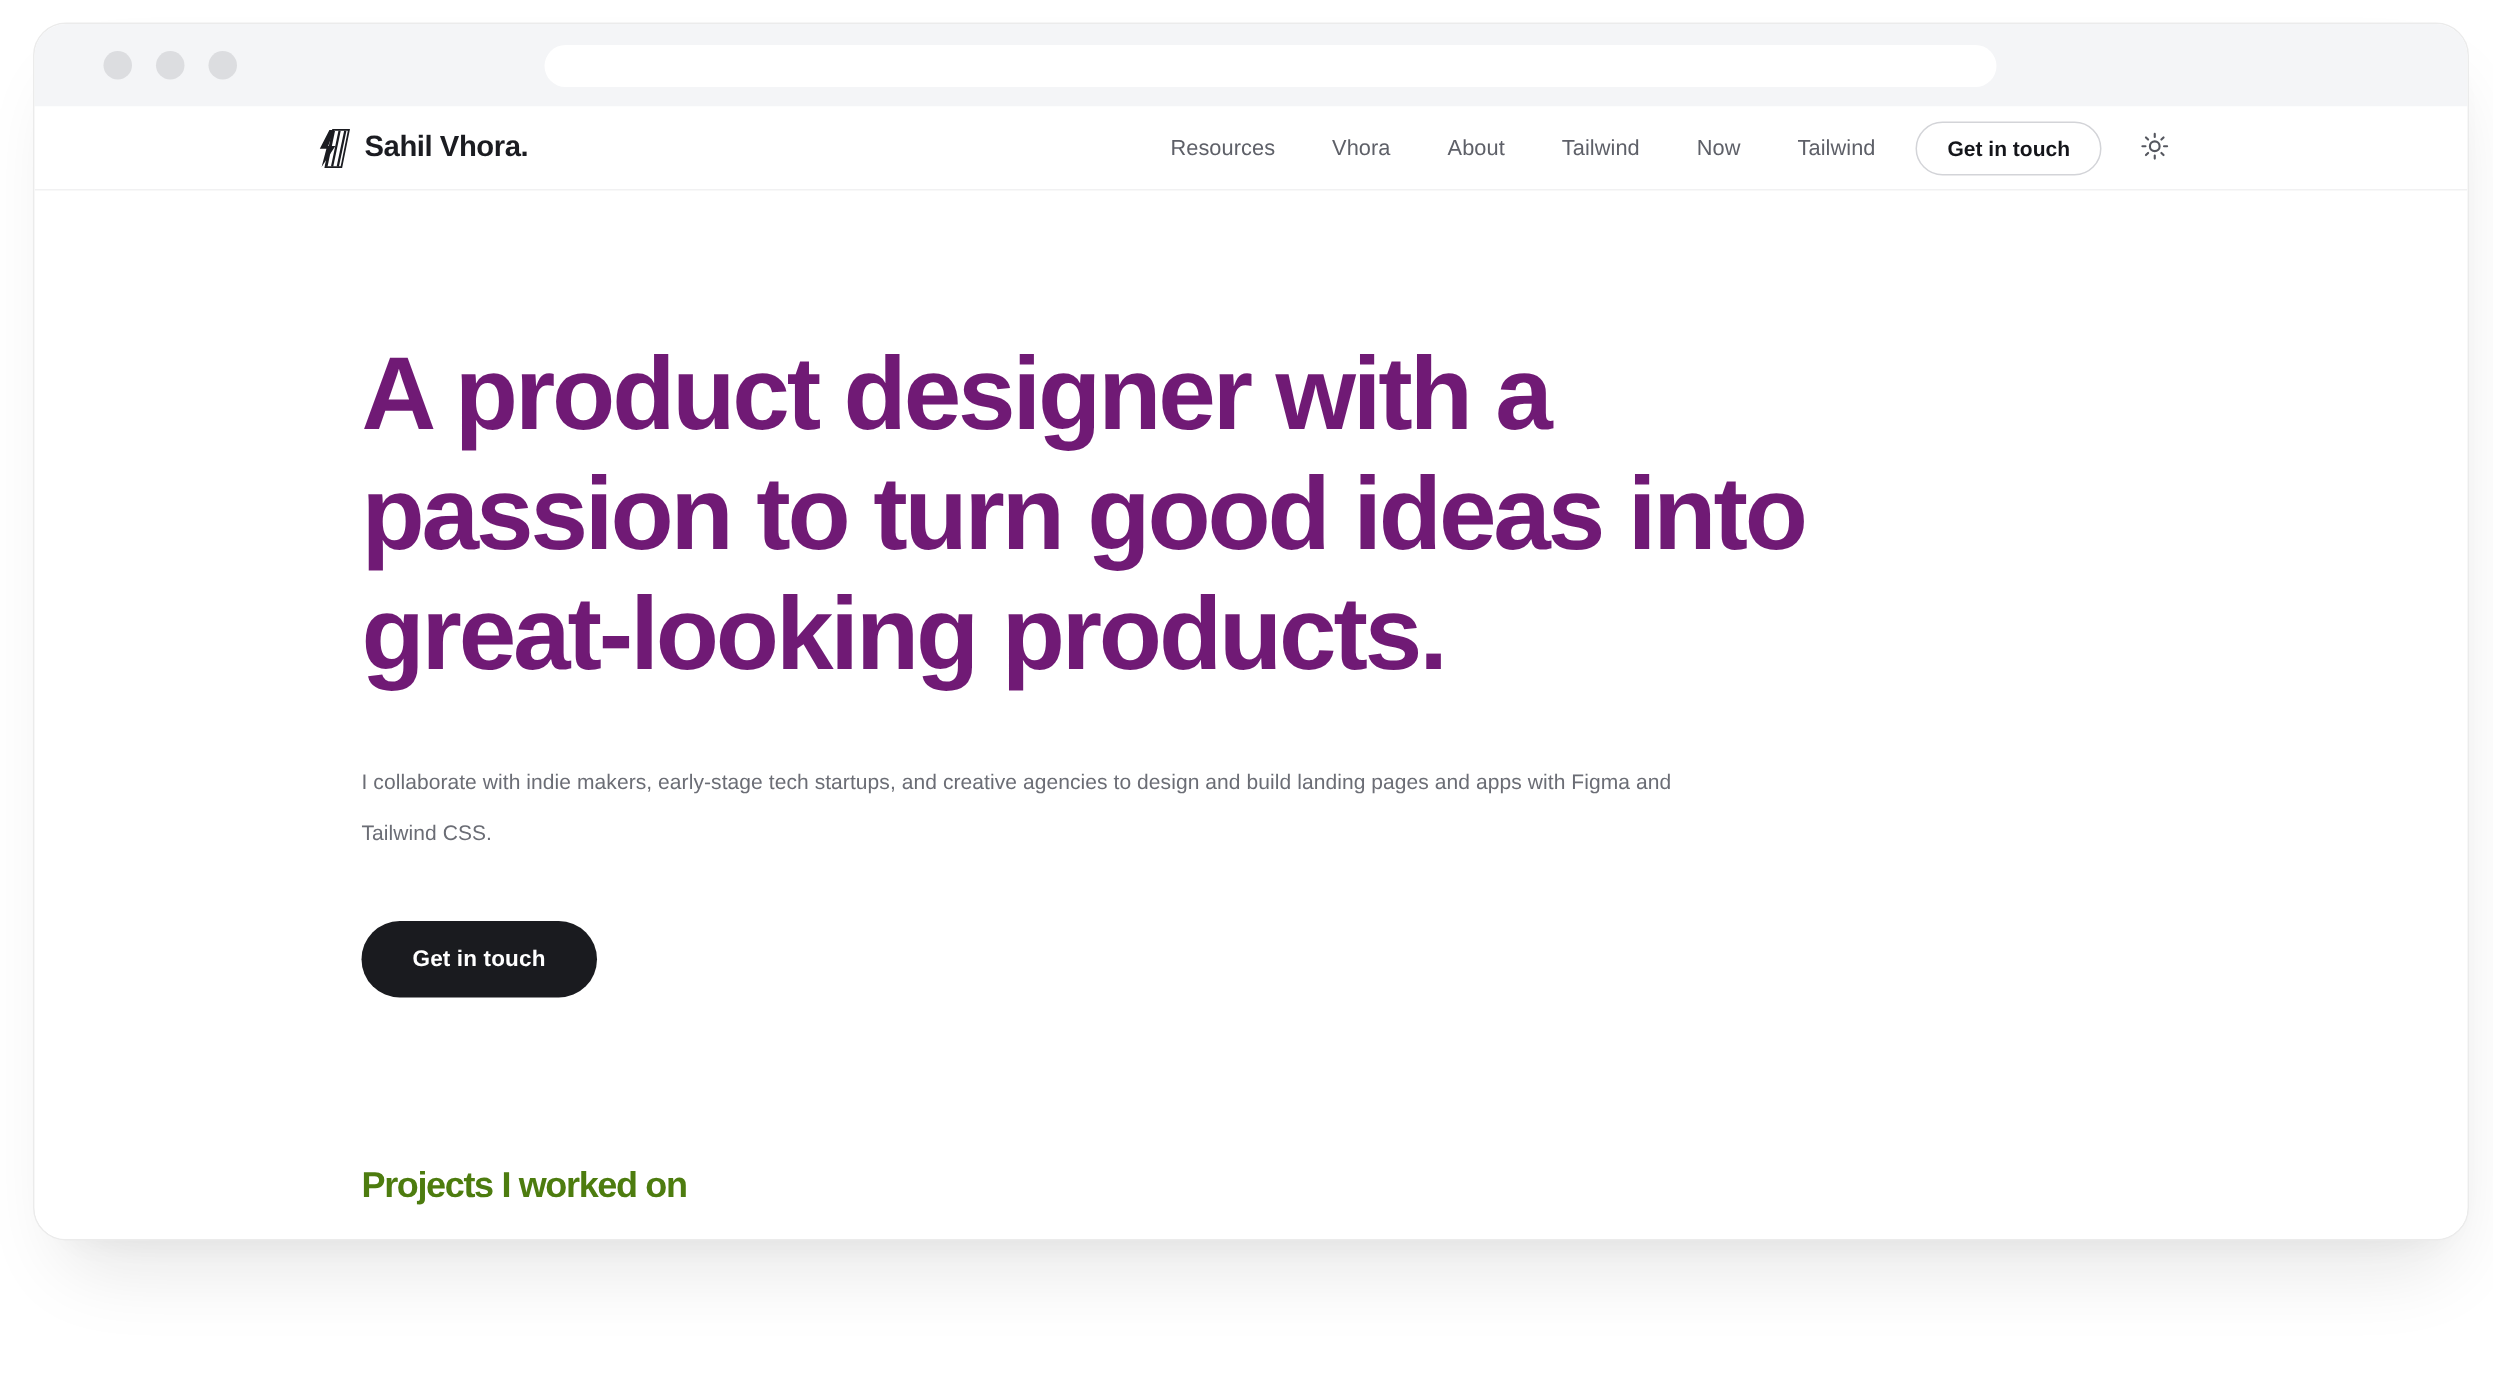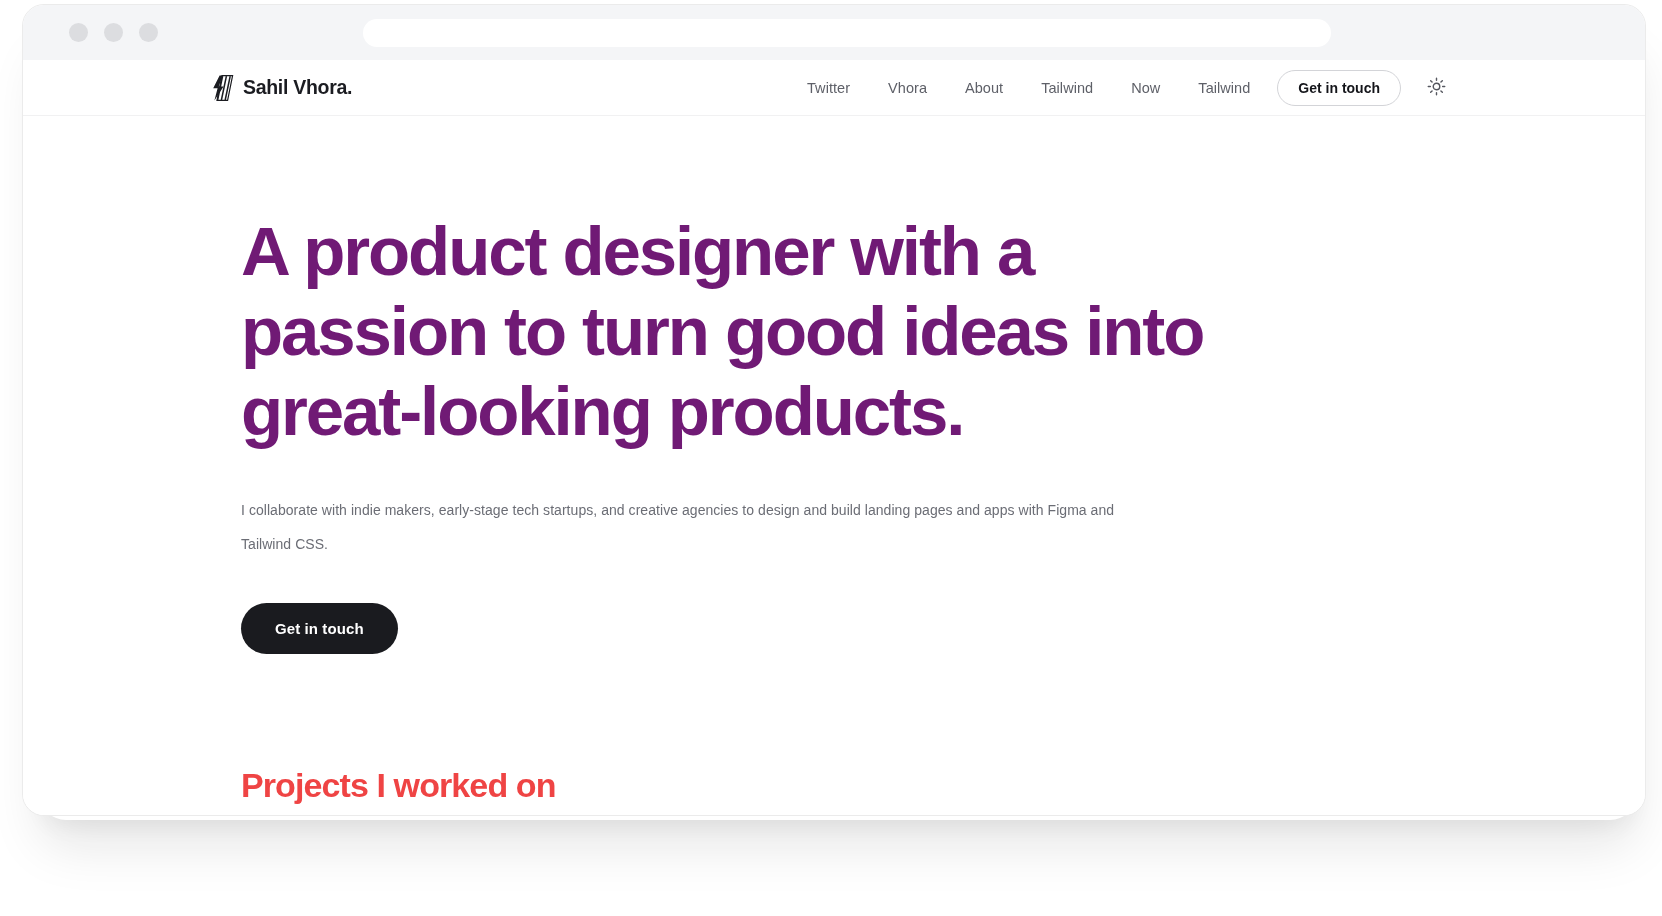--- a/index.html
+++ b/index.html
@@ -34,21 +34,21 @@
     border-radius: 26px;
     background: #ffffff;
     box-shadow: 0 26px 52px rgba(17, 17, 17, 0.10),
                 0 8px 20px rgba(17, 17, 17, 0.05);
   }
 
   
   .browser {
     position: absolute;
     left: 22px;
-    top: 4px;
+    top: 15px;
     width: 1624px;
     height: 812px;
     border-radius: 22px;
     background: #ffffff;
     overflow: hidden;
     border: 1px solid #ebebeb;
   }
 
   
   .chrome {
@@ -200,24 +200,24 @@
     border: none;
     border-radius: 999px;
     padding: 17px 34px;
     cursor: pointer;
     letter-spacing: 0.1px;
     font-family: "Liberation Sans", sans-serif;
   }
 
   .section-title {
     margin-top: 112px;
-    font-size: 34px;
+    font-size: 24px;
     font-weight: 700;
     letter-spacing: -0.9px;
-    color: #ef4444;
+    color: #4d7c0f;
   }
 </style>
 </head>
 <body>
 
 <div class="stage">
 
   <div class="window-shadow"></div>
 
   <div class="browser">
@@ -244,21 +244,21 @@
                 <path d="M16.4 1.2 L11.4 25.0"></path>
                 <path d="M20.2 1.2 L15.2 25.0"></path>
               </g>
               <path d="M12.0 0.6 L22.6 0.6 L17.6 25.4 L7.0 25.4 Z" fill="none" stroke="#1b1c21" stroke-width="1.2"></path>
             </svg>
           </span>
           <span class="brand-name">Sahil Vhora.</span>
         </a>
 
         <div class="nav-right">
-          <a class="nav-link" href="#">Twitter</a>
+          <a class="nav-link" href="#">Resources</a>
           <a class="nav-link" href="#">Vhora</a>
           <a class="nav-link" href="#">About</a>
           <a class="nav-link" href="#">Tailwind</a>
           <a class="nav-link" href="#">Now</a>
           <a class="nav-link" href="#">Tailwind</a>
 
           <button class="pill-btn">Get in touch</button>
 
           <button class="theme-toggle">
             <span>

